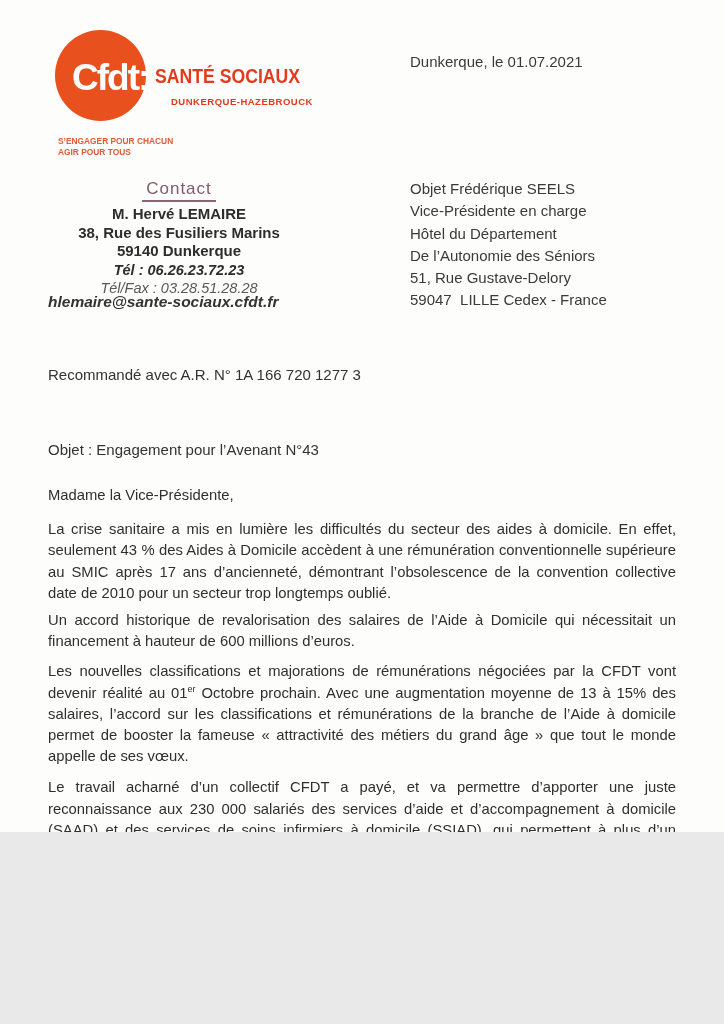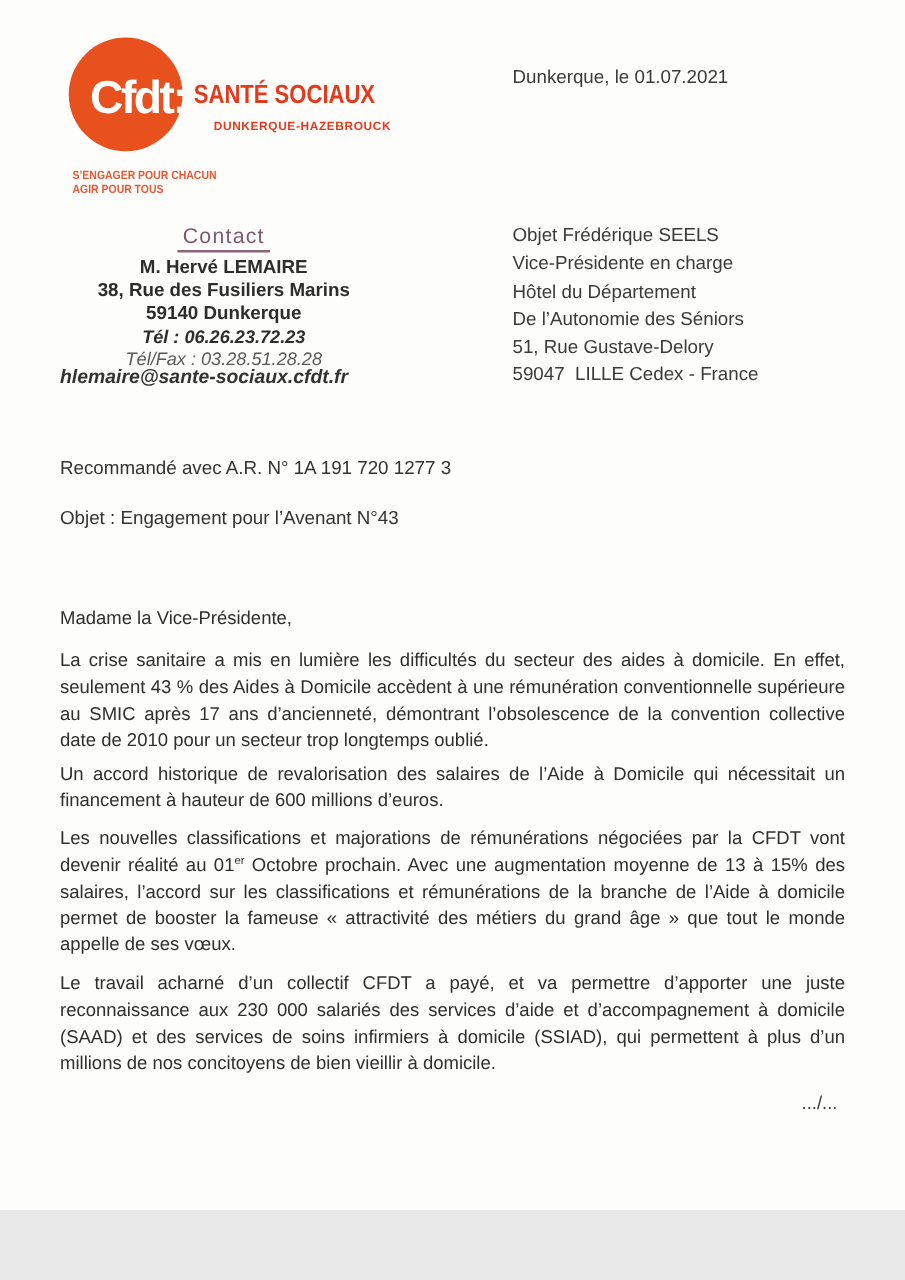--- a/index.html
+++ b/index.html
@@ -1,21 +1,21 @@
 <!DOCTYPE html>
 <html><head>
 <meta charset="utf-8">
 <style>
   html, body { margin: 0; padding: 0; }
   body { background: #e9e9e9; font-family: "Liberation Sans", sans-serif; }
 
   .page {
     position: relative;
     width: 724px;
-    height: 968px;
+    height: 832px;
     margin: 0 auto;
     background: #fdfdfb;
     color: #2e2e2e;
     overflow: hidden;
   }
 
   
   .logo-circle {
     position: absolute;
     left: 55px; top: 30px;
@@ -114,21 +114,21 @@
 
   
   .registered-line {
     position: absolute;
     left: 48px; top: 366px;
     font-size: 15px;
     color: #333333;
   }
   .subject-line {
     position: absolute;
-    left: 48px; top: 406px;
+    left: 48px; top: 441px;
     font-size: 15px;
     color: #333333;
   }
 
   
   .letter-body {
     position: absolute;
     left: 48px; top: 485px;
     width: 628px;
     font-size: 14.8px;
@@ -182,21 +182,21 @@
 
   <div class="recipient">
     <div class="recipient-line">Objet Frédérique SEELS</div>
     <div class="recipient-line">Vice-Présidente en charge</div>
     <div class="recipient-line">Hôtel du Département</div>
     <div class="recipient-line">De l’Autonomie des Séniors</div>
     <div class="recipient-line">51, Rue Gustave-Delory</div>
     <div class="recipient-line">59047  LILLE Cedex - France</div>
   </div>
 
-  <div class="registered-line">Recommandé avec A.R. N° 1A 191 720 1277 3</div>
+  <div class="registered-line">Recommandé avec A.R. N° 1A 166 720 1277 3</div>
 
   <div class="subject-line">Objet : Engagement pour l’Avenant N°43</div>
 
   <div class="letter-body">
     <p class="salutation">Madame la Vice-Présidente,</p>
     <p class="para-1">La crise sanitaire a mis en lumière les difficultés du secteur des aides à domicile. En effet, seulement 43 % des Aides à Domicile accèdent à une rémunération conventionnelle supérieure au SMIC après 17 ans d’ancienneté, démontrant l’obsolescence de la convention collective date de 2010 pour un secteur trop longtemps oublié.</p>
     <p class="para-3">Un accord historique de revalorisation des salaires de l’Aide à Domicile qui nécessitait un financement à hauteur de 600 millions d’euros.</p>
     <p class="para-4"><span>Les nouvelles classifications et majorations de rémunérations négociées par la CFDT vont devenir réalité au 01</span><sup>er</sup><span> Octobre prochain. Avec une augmentation moyenne de 13 à 15% des salaires, l’accord sur les classifications et rémunérations de la branche de l’Aide à domicile permet de booster la fameuse « attractivité des métiers du grand âge » que tout le monde appelle de ses vœux.</span></p>
     <p class="para-5">Le travail acharné d’un collectif CFDT a payé, et va permettre d’apporter une juste reconnaissance aux 230 000 salariés des services d’aide et d’accompagnement à domicile (SAAD) et des services de soins infirmiers à domicile (SSIAD), qui permettent à plus d’un millions de nos concitoyens de bien vieillir à domicile.</p>
     <p class="continuation-mark">.../...</p>

